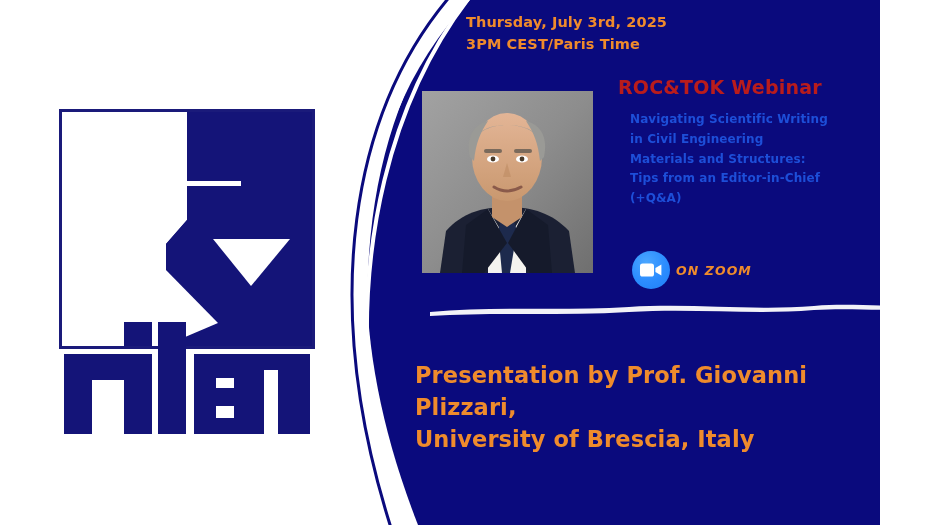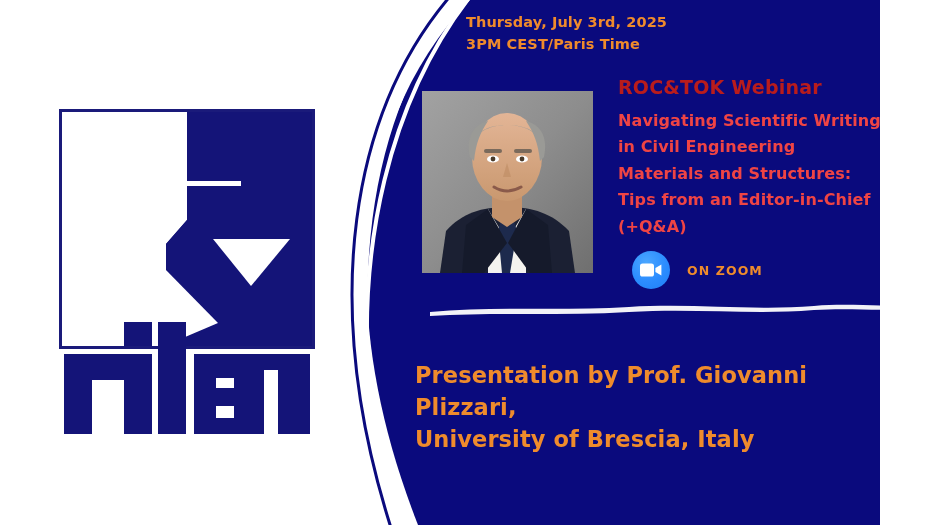--- a/index.html
+++ b/index.html
@@ -81,37 +81,38 @@
     width: 300px;
   }
   .webinar-kicker {
     color: #b91c1c;
     font-size: 19px;
     font-weight: bold;
     letter-spacing: 0.2px;
     margin: 0 0 10px 0;
   }
   .webinar-title {
-    color: #ef4444;
-    font-size: 16px;
+    color: #1d4ed8;
+    font-size: 12px;
     font-weight: bold;
     line-height: 1.65;
     letter-spacing: 0.1px;
-    margin: 0;
+    margin: 12px;
     white-space: pre-line;
   }
 
   
   .zoom-badge {
     position: absolute;
     left: 632px;
     top: 251px;
     display: flex;
     align-items: center;
-    gap: 17px;
+    gap: 6px;
+    font-style: italic;
   }
   .zoom-icon {
     width: 38px;
     height: 38px;
     border-radius: 50%;
     background: radial-gradient(circle at 38% 30%, #4aa6ff 0%, #2b8cff 55%, #1f7ff5 100%);
     display: flex;
     align-items: center;
     justify-content: center;
   }

